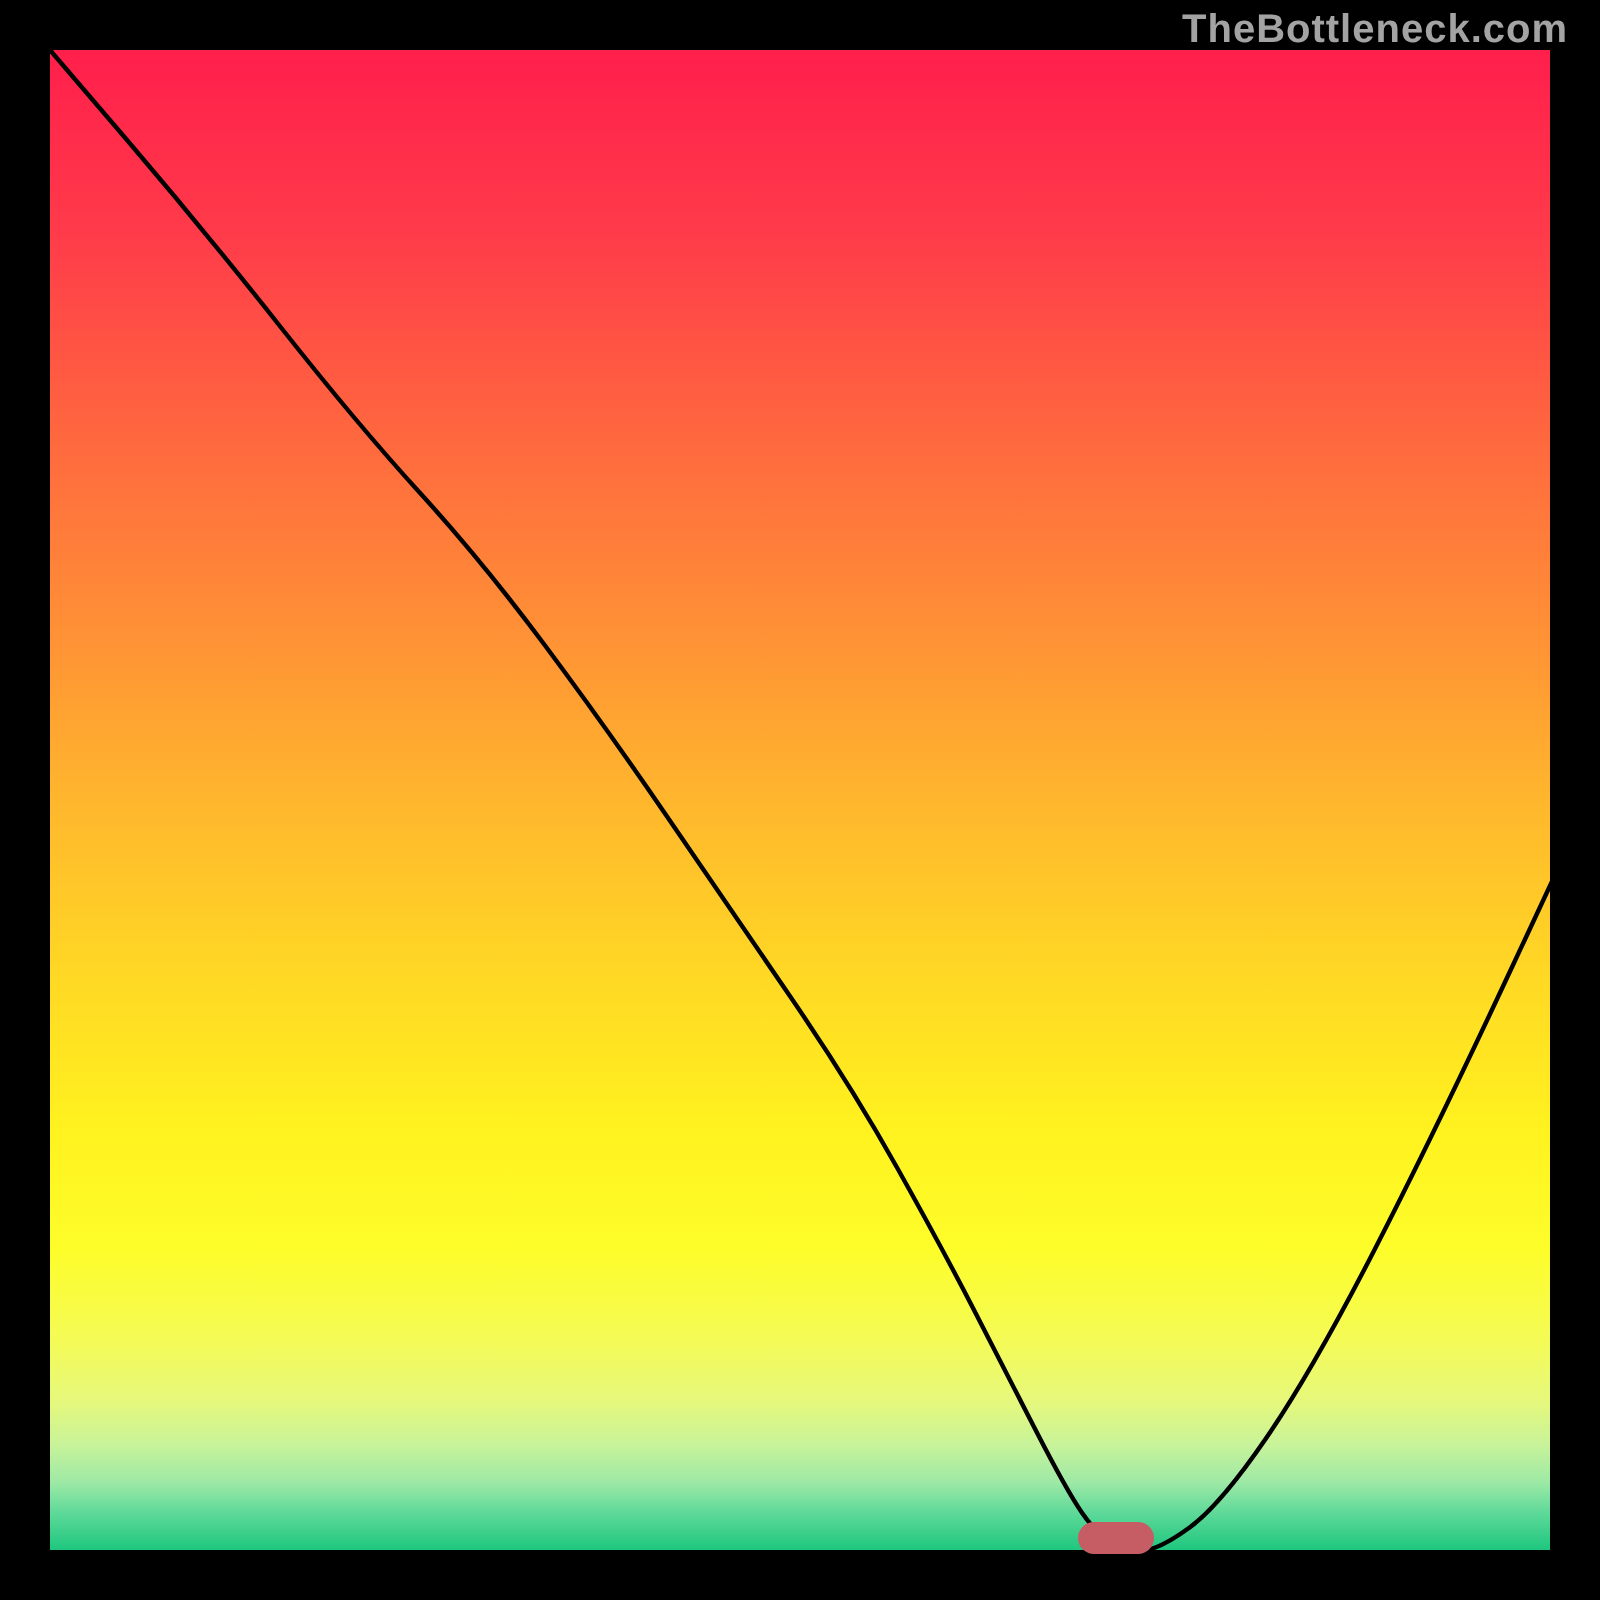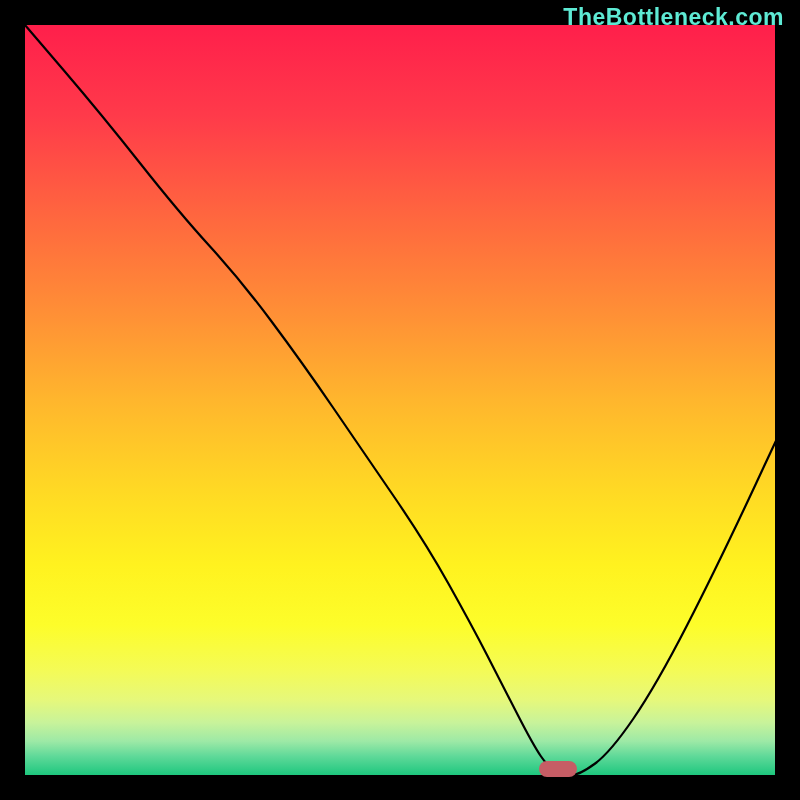--- a/index.html
+++ b/index.html
@@ -14,23 +14,23 @@
     position: relative;
     width: 800px;
     height: 800px;
     background: #000;
   }
   .watermark {
     position: absolute;
     top: 4px;
     right: 16px;
     font-family: Arial, Helvetica, sans-serif;
-    font-size: 23px;
+    font-size: 20px;
     font-weight: 600;
-    color: #5eead4;
+    color: #a3a3a3;
     letter-spacing: 0.5px;
     text-align: center;
   }
   .plot {
     position: absolute;
     left: 25px;
     top: 25px;
     width: 750px;
     height: 750px;
   }

